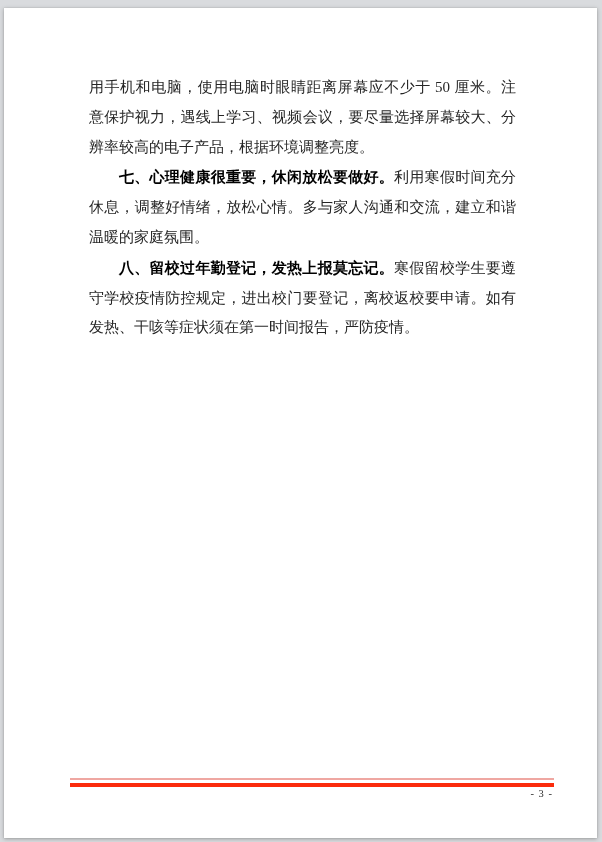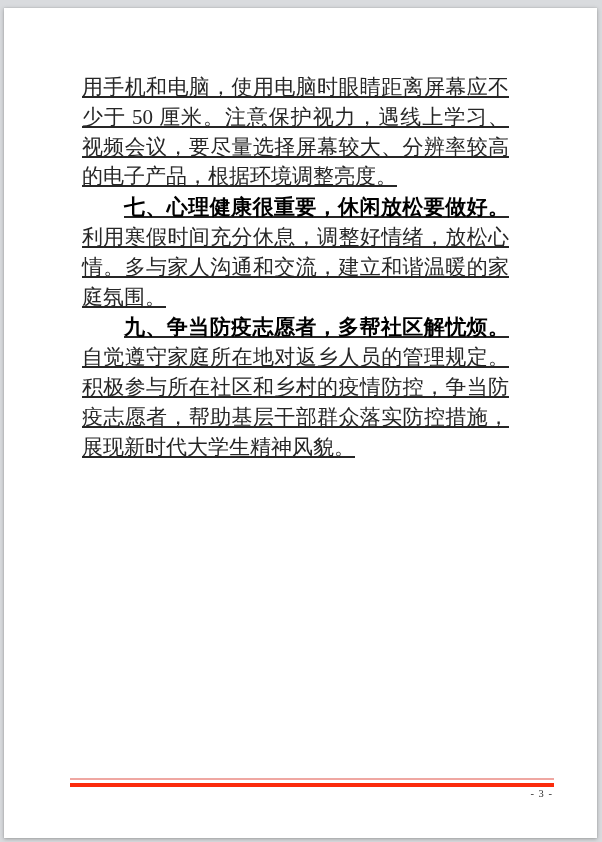--- a/index.html
+++ b/index.html
@@ -15,28 +15,27 @@
   }
   .sheet {
     position: absolute;
     left: 4px; top: 8px;
     width: 593px; height: 830px;
     background: #ffffff;
     box-shadow: 0 1px 4px rgba(0,0,0,0.28), 0 0 1px rgba(0,0,0,0.18);
   }
   .content {
     position: absolute;
-    left: 78px; top: 65px;
+    left: 85px; top: 65px;
     width: 427px;
-    font-size: 21px;
+    font-size: 15px;
     line-height: 29.8px;
     color: #262626;
     text-align: justify;
     text-justify: inter-ideograph;
-    text-decoration: underline;
   }
   .content p { margin: 0; }
   .content p.indented { text-indent: 2em; }
   .lead {
     font-weight: 700;
     font-family: "Liberation Sans", "DejaVu Sans", sans-serif;
     color: #000000;
   }
   .footer-rule-thin {
     position: absolute;
@@ -65,22 +64,22 @@
 <body>
 
 <div class="viewport">
   <div class="sheet">
 
     <div class="content">
       <p><span>用手机和电脑，使用电脑时眼睛距离屏幕应不少于 50 厘米。注意保护视力，遇线上学习、视频会议，要尽量选择屏幕较大、分辨率较高的电子产品，根据环境调整亮度。</span></p>
 
       <p class="indented"><span class="lead">七、心理健康很重要，休闲放松要做好。</span><span>利用寒假时间充分休息，调整好情绪，放松心情。多与家人沟通和交流，建立和谐温暖的家庭氛围。</span></p>
 
+      <p class="indented"><span class="lead">八、留校过年勤登记，发热上报莫忘记。</span><span>寒假留校学生要遵守学校疫情防控规定，进出校门要登记，离校返校要申请。如有发热、干咳等症状须在第一时间报告，严防疫情。</span></p>
 
-      <p class="indented"><span class="lead">九、争当防疫志愿者，多帮社区解忧烦。</span><span>自觉遵守家庭所在地对返乡人员的管理规定。积极参与所在社区和乡村的疫情防控，争当防疫志愿者，帮助基层干部群众落实防控措施，展现新时代大学生精神风貌。</span></p>
     </div>
 
     <div class="footer-rule-thin"></div>
     <div class="footer-rule-thick"></div>
     <div class="page-number">- 3 -</div>
 
   </div>
 </div>
 
 </body></html>

